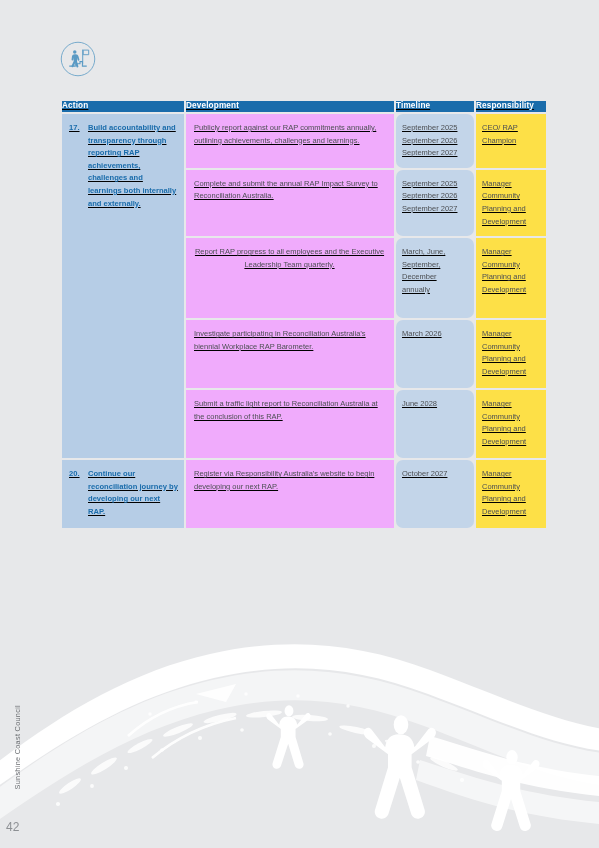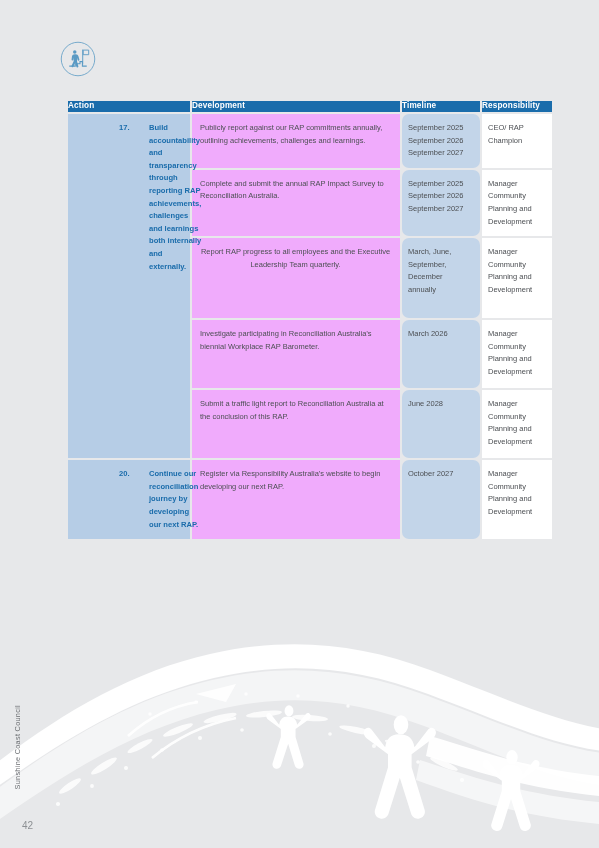--- a/index.html
+++ b/index.html
@@ -27,26 +27,27 @@
     position: absolute;
     left: 60px;
     top: 41px;
     width: 36px;
     height: 36px;
   }
 
   
   .rap-table {
     position: absolute;
-    left: 66px;
+    left: 60px;
     top: 99px;
     width: 484px;
     border-collapse: separate;
     border-spacing: 2px 2px;
     table-layout: fixed;
+    text-decoration: underline;
   }
   .rap-table th, .rap-table td {
     padding: 0;
     margin: 0;
     vertical-align: top;
     text-align: left;
   }
 
   col.c-action       { width: 122px; }
   col.c-deliverable  { width: 208px; }
@@ -66,22 +67,21 @@
   td.action-cell {
     background: #b6cde6;
     color: #1a6cab;
     font-size: 7.6px;
     font-weight: bold;
     line-height: 12.6px;
     padding: 8px 6px 8px 7px;
   }
   .action-inner {
     display: flex;
-    gap: 16px;
-    margin-left: 44px;
+    gap: 5px;
   }
   .action-num { width: 14px; flex: 0 0 14px; }
   .action-text { flex: 1 1 auto; }
 
   td.deliverable-cell {
     background: #f0abfc;
     color: #4c4f53;
     font-size: 7.5px;
     line-height: 12.6px;
     padding: 8px 9px 8px 8px;
@@ -90,21 +90,21 @@
   td.timeline-cell {
     background: #c3d5e9;
     color: #4c4f53;
     font-size: 7.5px;
     line-height: 12.6px;
     padding: 8px 5px 8px 6px;
     border-radius: 7px;
   }
 
   td.responsibility-cell {
-    background: #ffffff;
+    background: #fde047;
     color: #4c4f53;
     font-size: 7.5px;
     line-height: 12.6px;
     padding: 8px 4px 8px 6px;
   }
 
   .nowrap-line { display: block; }
 
   
   .side-caption {
@@ -114,23 +114,23 @@
     font-size: 7.3px;
     color: #6b6e72;
     letter-spacing: .3px;
     writing-mode: vertical-rl;
     transform: rotate(180deg);
     white-space: nowrap;
   }
 
   .page-number {
     position: absolute;
-    left: 22px;
+    left: 6px;
     top: 820px;
-    font-size: 10px;
+    font-size: 12px;
     color: #8d9094;
   }
 
   
   .artwork {
     position: absolute;
     left: 0;
     bottom: 0;
     width: 599px;
     height: 230px;

